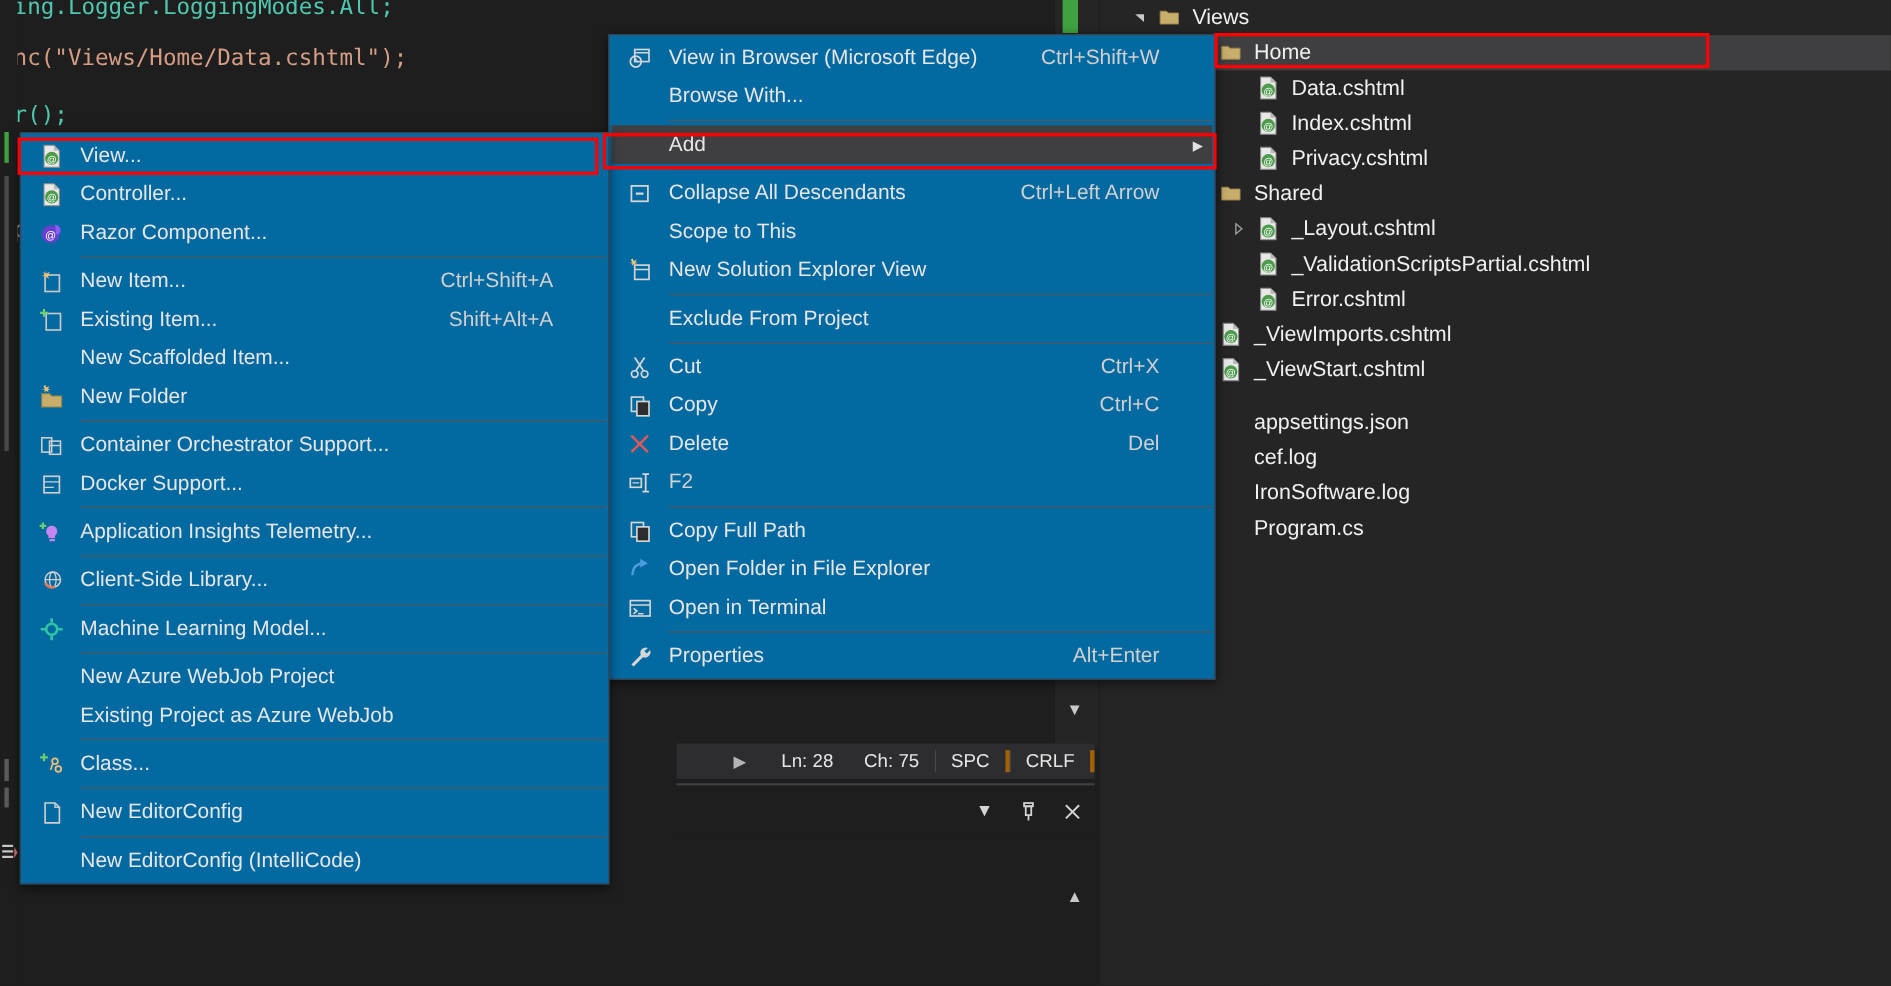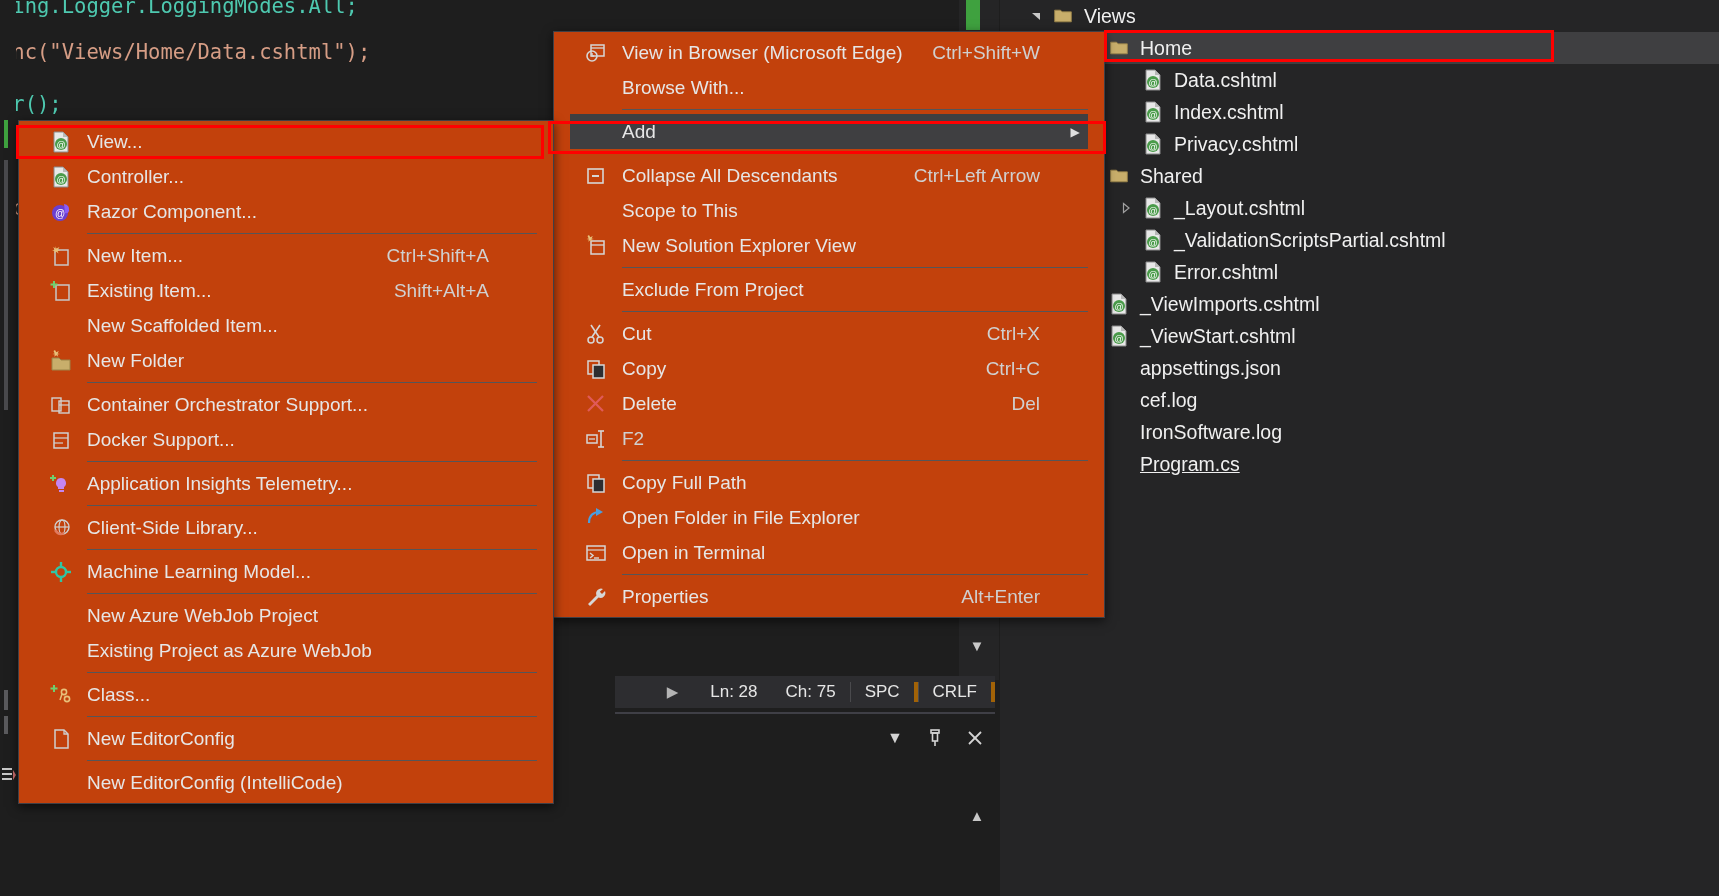--- a/index.html
+++ b/index.html
@@ -38,24 +38,24 @@
     position: absolute; left: 959px; top: 0; width: 40px; height: 680px;
     background: #252526;
   }
   .margin-mark {
     position: absolute; left: 966px; width: 14px; height: 30px; background: #3fa13f;
   }
 
   
   .menu {
     position: absolute;
-    background: #c2410c;
+    background: #0369a1;
     border: 1px solid #3f3f46;
     box-shadow: 0 3px 10px rgba(0,0,0,.6);
-    padding: 3px 16px;
+    padding: 3px 2px;
     font-size: 19px;
     color: #e6e6e6;
   }
   .menu-item {
     position: relative;
     display: flex; align-items: center;
     height: 35px;
     padding-left: 0;
     cursor: default;
   }
@@ -328,36 +328,36 @@
           <span class="se-icon">
             <svg width="24" height="24" viewBox="0 0 24 24">
               <path d="M5 2 h9 l5 5 v15 h-14 z" fill="#e8e8e8" stroke="#8a8a8a" stroke-width="1"></path>
               <path d="M14 2 v5 h5 z" fill="#b8b8b8"></path>
               <circle cx="12" cy="14" r="6" fill="#4a9b4a"></circle>
               <text x="12" y="18" font-size="9" fill="#ffffff" text-anchor="middle" font-family="Liberation Sans">@</text>
             </svg>
           </span>
           <span class="se-label">_ViewStart.cshtml</span>
         </div>
-        <div class="se-row" style="padding-left: 80px;">
+        <div class="se-row" style="padding-left: 80px; margin-top: 16px;">
           <span class="se-twisty"></span>
           <span class="se-icon"></span>
           <span class="se-label">appsettings.json</span>
         </div>
         <div class="se-row" style="padding-left: 80px;">
           <span class="se-twisty"></span>
           <span class="se-icon"></span>
           <span class="se-label">cef.log</span>
         </div>
         <div class="se-row" style="padding-left: 80px;">
           <span class="se-twisty"></span>
           <span class="se-icon"></span>
           <span class="se-label">IronSoftware.log</span>
         </div>
-        <div class="se-row" style="padding-left: 80px; text-decoration: underline;">
+        <div class="se-row" style="padding-left: 80px;">
           <span class="se-twisty"></span>
           <span class="se-icon"></span>
           <span class="se-label">Program.cs</span>
         </div>
       </div>
   </div>
 
   <div class="menu" id="center-menu">
       <div class="menu-item">
         <span class="mi-icon">

